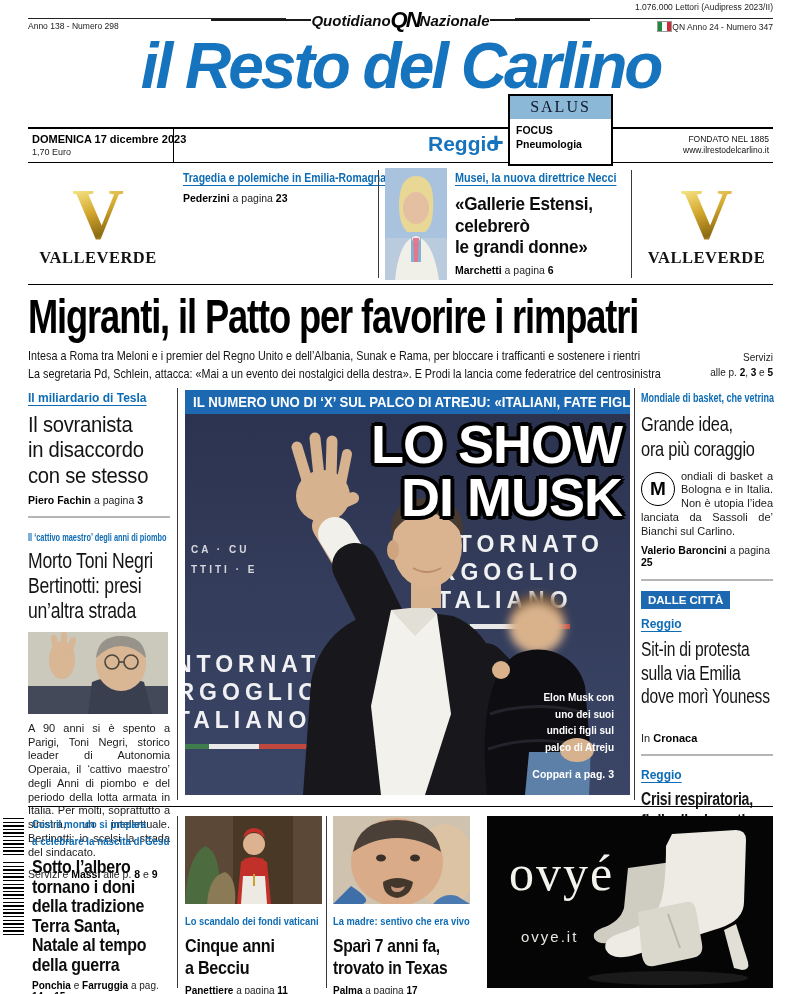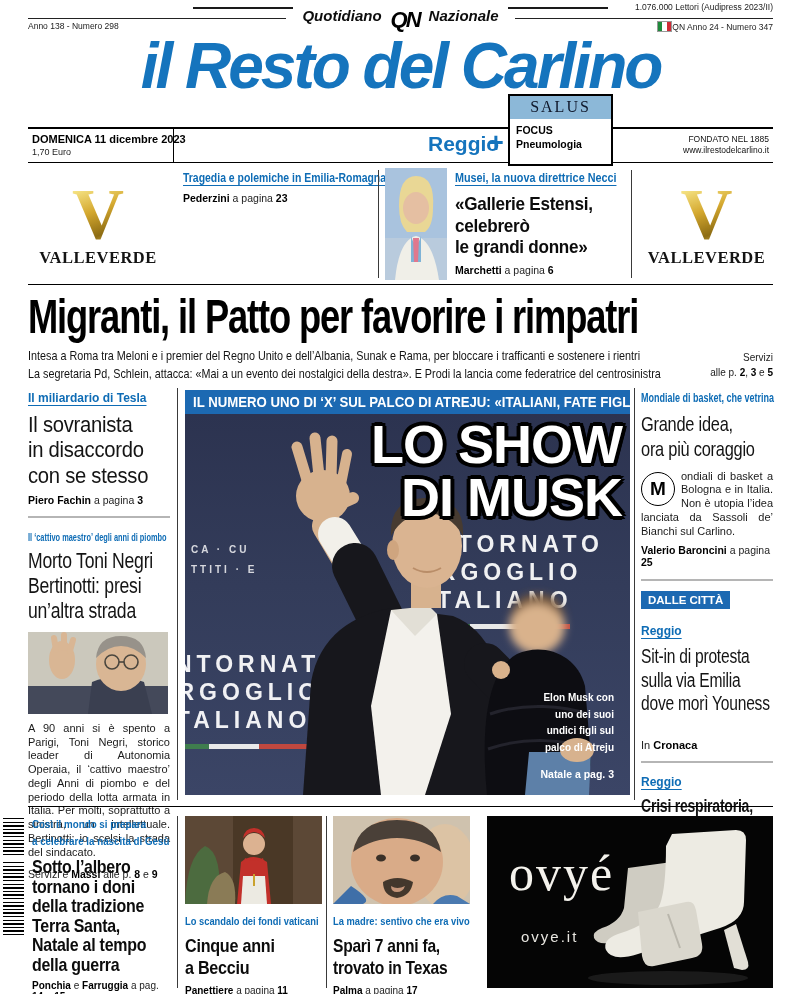--- a/index.html
+++ b/index.html
@@ -12,21 +12,21 @@
   .cx84{transform:scaleX(.84)}.cx85{transform:scaleX(.85)}.cx87{transform:scaleX(.87)}
   .cx88{transform:scaleX(.88)}.cx90{transform:scaleX(.90)}.cx92{transform:scaleX(.92)}
   .k{font-weight:bold;color:#0e6cb5;text-decoration:underline;text-decoration-color:#0e6cb5;
      text-decoration-thickness:1px;text-underline-offset:3px;font-size:12px}
   .by{font-size:10.5px;color:#222;margin-top:6px}
   .bld{font-weight:bold;color:#000}
   .vd{position:absolute;width:1px;background:#3a3a3a}
   .ghr{border:none;border-top:2px solid #b5b5b5}
   
   .readers{top:2px;right:28px;font-size:8.5px;color:#222}
-  .qnrow{top:7px;left:0;right:0;display:flex;justify-content:center;gap:9px}
+  .qnrow{top:7px;left:0;right:0;display:flex;justify-content:center;align-items:center;}
   .qnrule{width:100px;border-top:2px solid #1a1a1a}
   .qnword{font-size:15px;font-weight:bold;font-style:italic;color:#0d0d0d}
   .qnlogo{font-size:22px;font-weight:bold;font-style:italic;letter-spacing:-2px;color:#000}
   .isrule{top:18px;border-top:1px solid #222;height:0}
   .issueL{top:21px;left:28px;font-size:8.5px;color:#222}
   .issueR{top:21px;right:28px;font-size:8.5px;color:#222;display:flex;align-items:center;gap:0}
   .flag{display:inline-flex;height:9px;border:.5px solid #999}
   .flag span{width:4.5px}
   
   .masthead{top:26px;left:0;width:100%;text-align:center;font-size:64px;line-height:1.28;
@@ -60,21 +60,21 @@
   
   .lc{left:28px;top:388px;width:142px}
   .rc{left:641px;top:388px;width:132px}
   .lch{font-size:22px;font-weight:normal;line-height:1.15;letter-spacing:-.3px;color:#141414;margin-top:6px}
   .rch{font-size:21px;font-weight:normal;line-height:1.18;letter-spacing:-.3px;color:#141414;margin-top:6px}
   .bodytxt{font-size:11px;line-height:1.25;text-align:justify;color:#1a1a1a;margin-top:8px}
   .dropcap{float:left;width:32px;height:32px;border:1.5px solid #000;border-radius:50%;
            display:flex;align-items:center;justify-content:center;font-weight:bold;font-size:19px;
            margin:2px 6px 2px 0;color:#000}
   .badge{display:inline-block;background:#1c69b2;color:#fff;font-weight:bold;font-size:11.5px;
-         padding:3px 7px;margin:10px 0 12px}
+         padding:3px 7px;margin:10px 0 5px}
   .incron{font-size:11px;color:#222;margin-top:23px}
   
   .banner{left:185px;top:390px;width:445px;height:24px;background:#1c69b2;color:#fff;
           font-weight:bold;font-size:15px;line-height:24px;padding-left:8px;box-sizing:border-box}
   .photo{left:185px;top:414px;width:445px;height:381px;overflow:hidden;
          background:linear-gradient(180deg,#2c3350 0%,#333c5a 45%,#3b4566 100%)}
   .bdrop{position:absolute;color:rgba(255,255,255,.93);font-weight:bold;text-align:center;
          font-size:23px;letter-spacing:5px;line-height:1.22;white-space:pre}
   .bdropsm{position:absolute;color:rgba(255,255,255,.8);font-weight:bold;font-size:10px;
            letter-spacing:3px;line-height:2;white-space:pre}
@@ -133,21 +133,21 @@
 
   <div class="abs salus">
     <div class="salus-head">SALUS</div>
     <div class="salus-body">
       <div>FOCUS</div>
       <div>Pneumologia</div>
     </div>
   </div>
 
   <div class="abs datebar">
-    <div class="db-date">DOMENICA 11 dicembre 2023</div>
+    <div class="db-date">DOMENICA 17 dicembre 2023</div>
     <div class="db-price">1,70 Euro</div>
     <div class="db-d1"></div>
     <div class="db-ed">Reggio</div>
     <div class="db-plus">+</div>
     <div class="db-d2"></div>
     <div class="db-founded">FONDATO NEL 1885</div>
     <div class="db-site">www.ilrestodelcarlino.it</div>
   </div>
 
   <div class="abs vvad" style="left:28px;top:167px;width:140px;height:114px">
@@ -292,21 +292,21 @@
     </svg>
 
     <div class="overlayh"><span class="pre">LO SHOW
 DI MUSK</span></div>
 
     <div class="capt">
       <div class="pre">Elon Musk con
 uno dei suoi
 undici figli sul
 palco di Atreju</div>
-      <div class="captby"><span class="bld">Natale</span><span> a pag. </span><span class="bld">3</span></div>
+      <div class="captby"><span class="bld">Coppari</span><span> a pag. </span><span class="bld">3</span></div>
     </div>
   </div>
 
   <div class="vd" style="left:634px;top:388px;height:412px"></div>
 
   <div class="abs rc">
     <span class="k"><span class="cnd cx75 pre" style="transform:scaleX(.75)">Mondiale di basket, che vetrina</span></span>
     <div class="rch"><span class="cnd cx78 pre">Grande idea,
 ora più coraggio</span></div>
     <div class="bodytxt">

